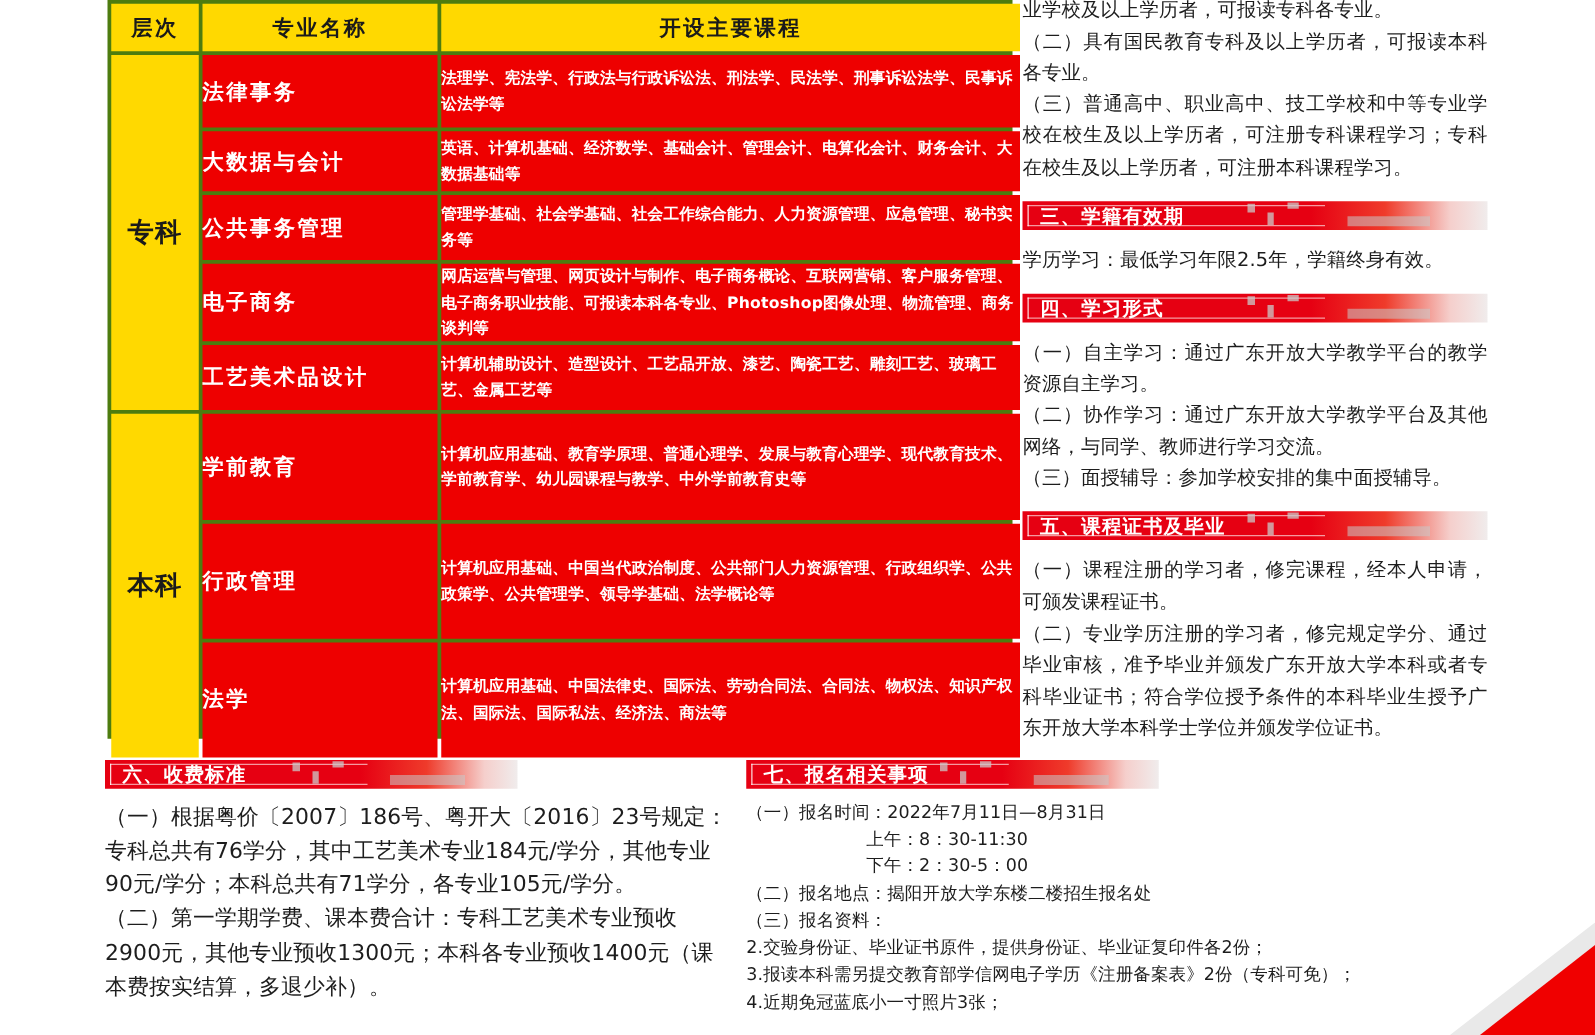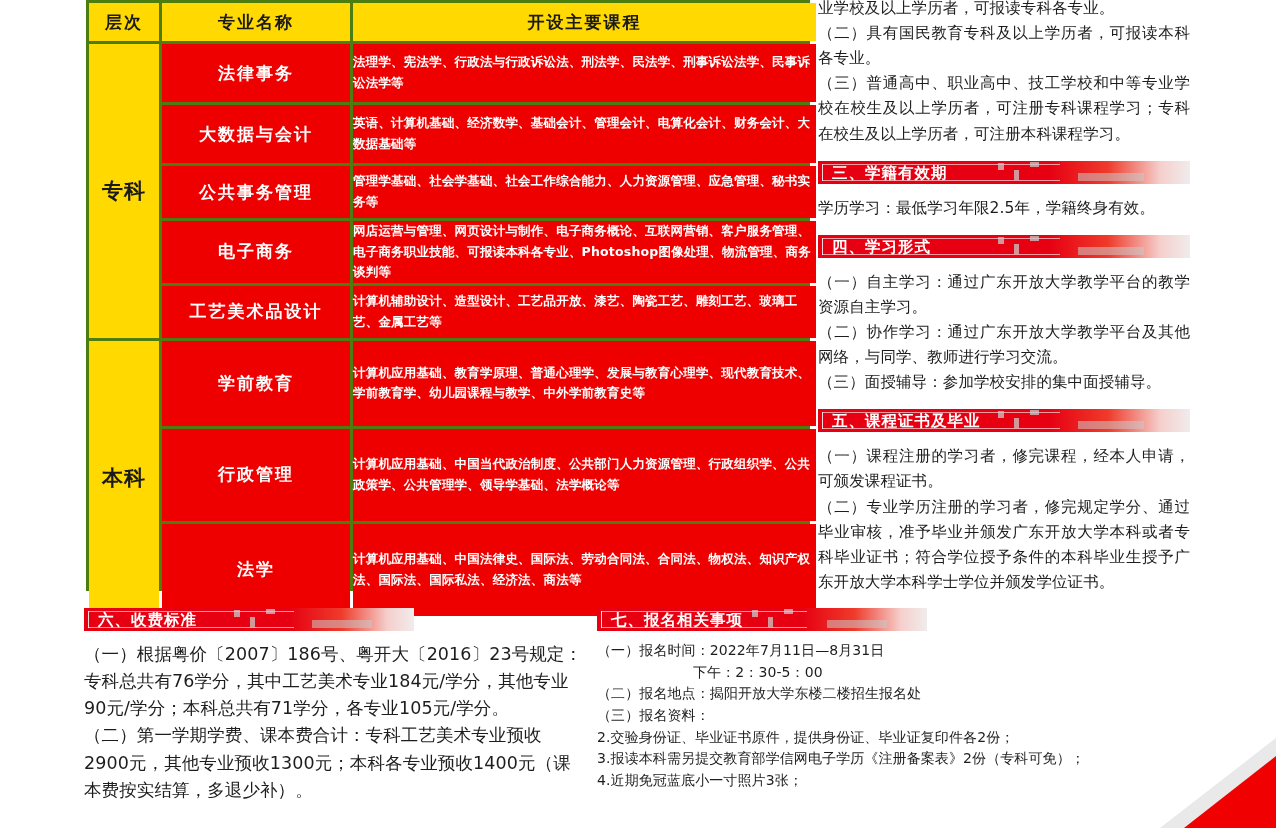--- a/index.html
+++ b/index.html
@@ -32,21 +32,21 @@
     height:38px;letter-spacing:2px;
   }
   .level-cell{
     background:#FFD900;color:#1a1a1a;
     font-weight:bold;font-size:21px;text-align:center;
     letter-spacing:1px;line-height:1.35;
   }
   .level-cell span{display:block;}
   .major-cell{
     background:#EE0000;color:#ffffff;
-    font-weight:bold;font-size:17px;text-align:center;
+    font-weight:bold;font-size:17px;text-align:left;
     letter-spacing:2px;
   }
   .course-cell{
     background:#EE0000;color:#ffffff;
     font-size:12.5px;line-height:1.65;
     text-align:left;padding:4px 10px 4px 12px;
     font-weight:bold;
     letter-spacing:0.2px;
   }
   .col-level{width:70px;}
@@ -143,21 +143,21 @@
       <tbody>
 
         <tr>
           <td class="level-cell" rowspan="5">
             <span>专科</span>
           </td>
           <td class="major-cell" style="height:58px">法律事务</td>
           <td class="course-cell">法理学、宪法学、行政法与行政诉讼法、刑法学、民法学、刑事诉讼法学、民事诉讼法学等</td>
         </tr>
         <tr>
-          <td class="major-cell" style="height:58px">大数据与会计</td>
+          <td class="major-cell" style="height:48px">大数据与会计</td>
           <td class="course-cell">英语、计算机基础、经济数学、基础会计、管理会计、电算化会计、财务会计、大数据基础等</td>
         </tr>
         <tr>
           <td class="major-cell" style="height:52px">公共事务管理</td>
           <td class="course-cell">管理学基础、社会学基础、社会工作综合能力、人力资源管理、应急管理、秘书实务等</td>
         </tr>
         <tr>
           <td class="major-cell" style="height:58px">电子商务</td>
           <td class="course-cell">网店运营与管理、网页设计与制作、电子商务概论、互联网营销、客户服务管理、电子商务职业技能、可报读本科各专业、Photoshop图像处理、物流管理、商务谈判等</td>
         </tr>
@@ -262,20 +262,21 @@
       <span class="bar-top-line" style="right:120px"></span>
       <span class="bar-bot-line" style="right:120px"></span>
       <span class="speckle" style="left:155px;top:2px;width:6px;height:7px;"></span>
       <span class="speckle" style="left:171px;top:9px;width:5px;height:10px;"></span>
       <span class="speckle" style="left:187px;top:1px;width:9px;height:5px;"></span>
       <span class="speckle" style="left:230px;top:12px;width:60px;height:8px;opacity:.55"></span>
       <span class="sec-title">七、报名相关事项</span>
     </div>
     <div class="reg-text">
       <p>（一）报名时间：2022年7月11日—8月31日</p>
+      <p class="reg-indent">上午：8：30-11:30</p>
       <p class="reg-indent">下午：2：30-5：00</p>
       <p>（二）报名地点：揭阳开放大学东楼二楼招生报名处</p>
       <p>（三）报名资料：</p>
       <p>2.交验身份证、毕业证书原件，提供身份证、毕业证复印件各2份；</p>
       <p>3.报读本科需另提交教育部学信网电子学历《注册备案表》2份（专科可免）；</p>
       <p>4.近期免冠蓝底小一寸照片3张；</p>
 
     </div>
   </div>
 

